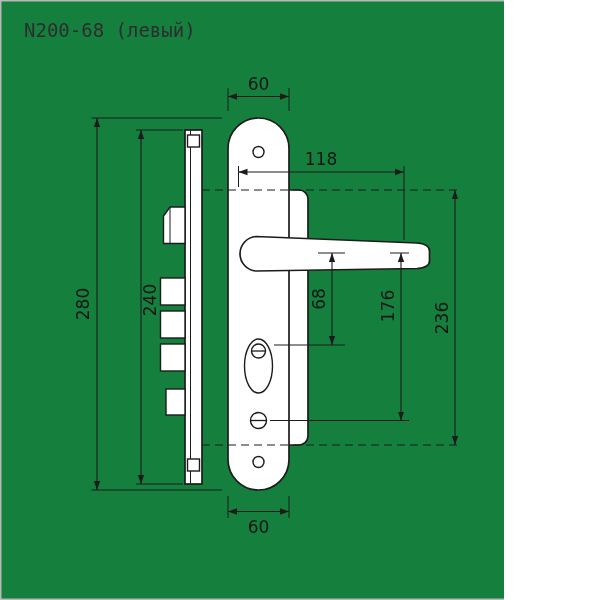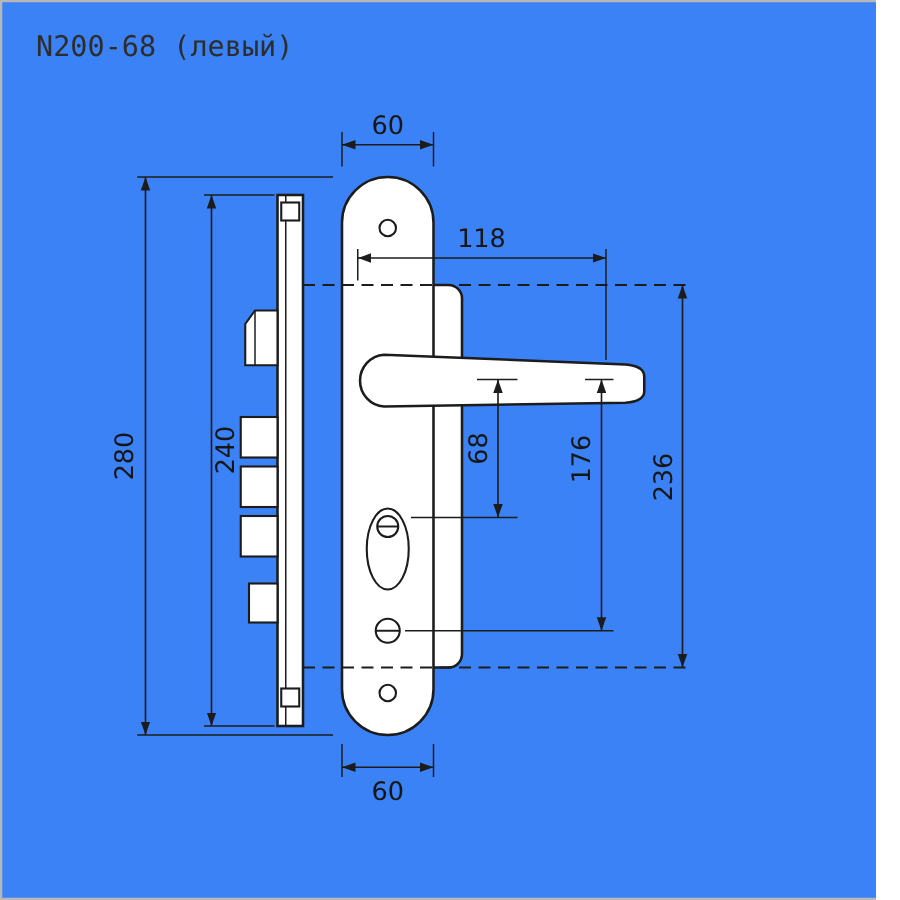--- a/index.html
+++ b/index.html
@@ -1,16 +1,16 @@
 <!DOCTYPE html>
 <html><head>
 <meta charset="utf-8">
 <style>
   html,body{margin:0;padding:0;background:#ffffff}
-  .canvas{position:relative;width:584px;height:600px;background:#3b82f6;overflow:hidden}
+  .canvas{position:relative;width:504px;height:600px;background:#15803d;overflow:hidden}
   svg{display:block}
   .frame{fill:none;stroke:#b8b8b8;stroke-width:1.5}
   .obj{fill:#ffffff;stroke:#1c1c1c;stroke-width:1.7;stroke-linejoin:miter}
   .obj2{fill:#ffffff;stroke:#1c1c1c;stroke-width:1.4}
   .ln{fill:none;stroke:#1c1c1c;stroke-width:1.3}
   .dim{fill:none;stroke:#1c1c1c;stroke-width:1.1}
   .ext{fill:none;stroke:#1c1c1c;stroke-width:1}
   .dash{fill:none;stroke:#1c1c1c;stroke-width:1.2;stroke-dasharray:8 5}
   .dimtext{font-family:"DejaVu Sans","Liberation Sans",sans-serif;font-size:17px;fill:#161616}
   .titletext{font-family:"DejaVu Sans Mono","Liberation Mono",monospace;font-size:19px;fill:#2d2d2d}

